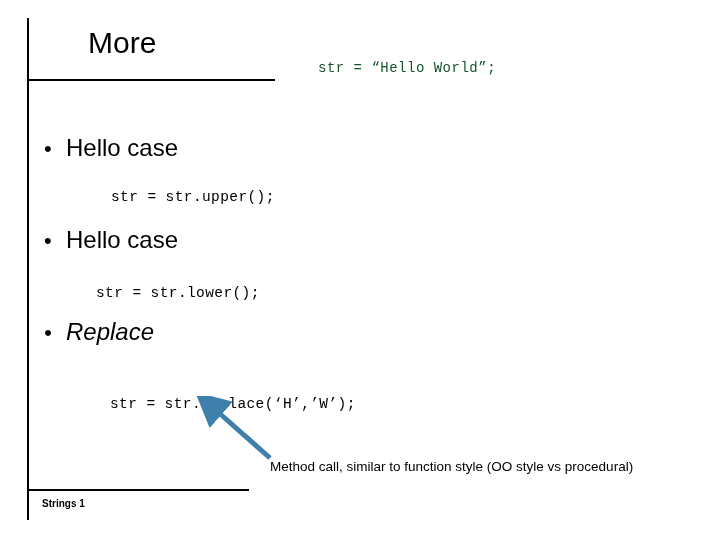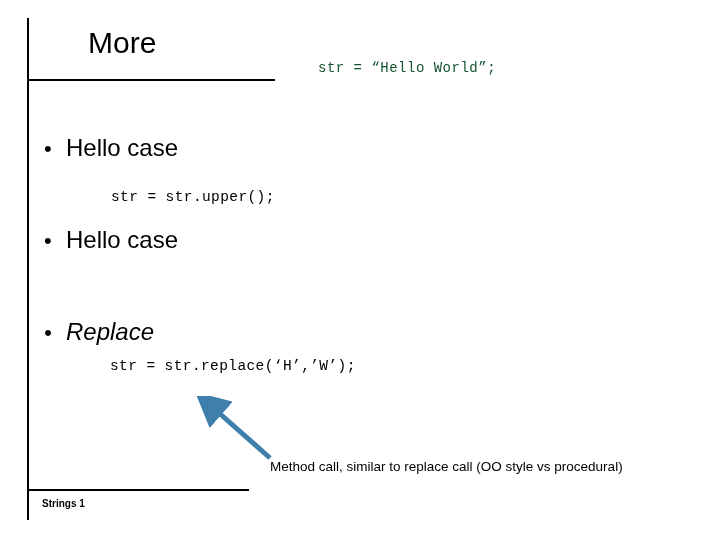--- a/index.html
+++ b/index.html
@@ -80,21 +80,21 @@
   .code-sub {
     position: absolute;
     font-family: "Liberation Mono", monospace;
     font-size: 14.5px;
     letter-spacing: 0.4px;
     color: #000000;
     white-space: pre;
   }
   .code-1 { left: 96px; top: 189px; margin-left: 15px; }
   .code-2 { left: 96px; top: 285px; }
-  .code-3 { left: 110px; top: 358px; }
+  .code-3 { left: 110px; top: 396px; }
 
   
   .arrow-svg {
     position: absolute;
     left: 196px;
     top: 396px;
     width: 90px;
     height: 70px;
   }
 
@@ -140,33 +140,34 @@
   <div class="code-top">str = “Hello World”;</div>
 
   <div class="bullet bullet-1">
     <span class="dot">•</span><span>Hello case</span>
   </div>
   <div class="code-sub code-1">str = str.upper();</div>
 
   <div class="bullet bullet-2">
     <span class="dot">•</span><span>Hello case</span>
   </div>
+  <div class="code-sub code-2">str = str.lower();</div>
 
   <div class="bullet bullet-3">
     <span class="dot">•</span><span>Replace</span>
   </div>
   <div class="code-sub code-3">str = str.replace(‘H’,’W’);</div>
 
   <svg class="arrow-svg" viewBox="0 0 90 70">
     <defs>
       <marker id="ah" markerWidth="7" markerHeight="7" refX="3" refY="3.5" orient="auto">
         <polygon points="0,0 7,3.5 0,7" fill="#3f7fab"></polygon>
       </marker>
     </defs>
     <line x1="74" y1="62" x2="14" y2="9" stroke="#3f7fab" stroke-width="5" marker-end="url(#ah)"></line>
   </svg>
 
-  <div class="caption">Method call, similar to replace call (OO style vs procedural)</div>
+  <div class="caption">Method call, similar to function style (OO style vs procedural)</div>
 
   <div class="footer-rule"></div>
   <div class="footer-text">Strings 1</div>
 
 </div>
 
 </body></html>

